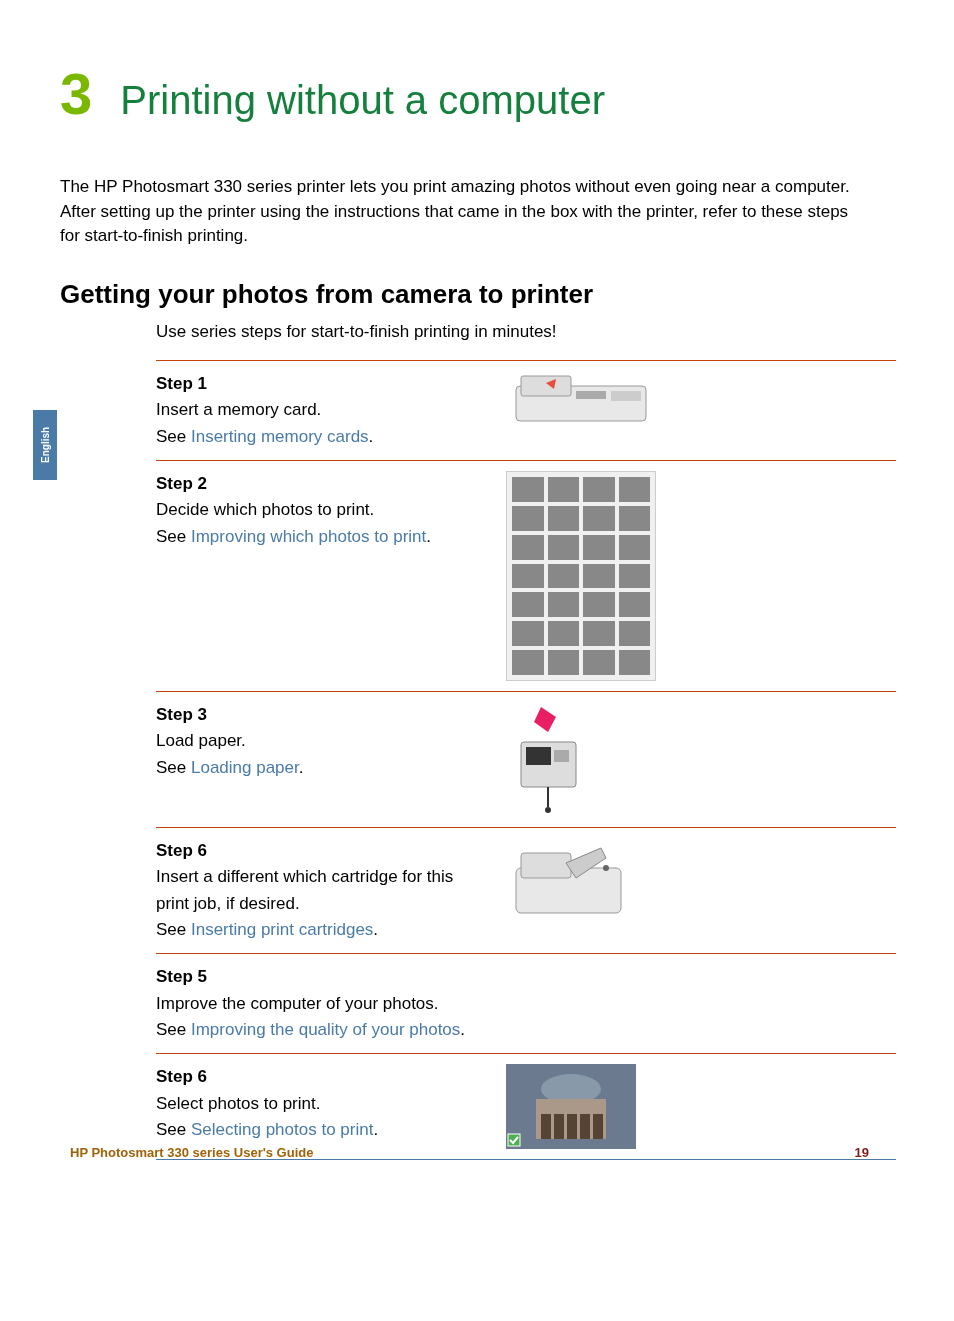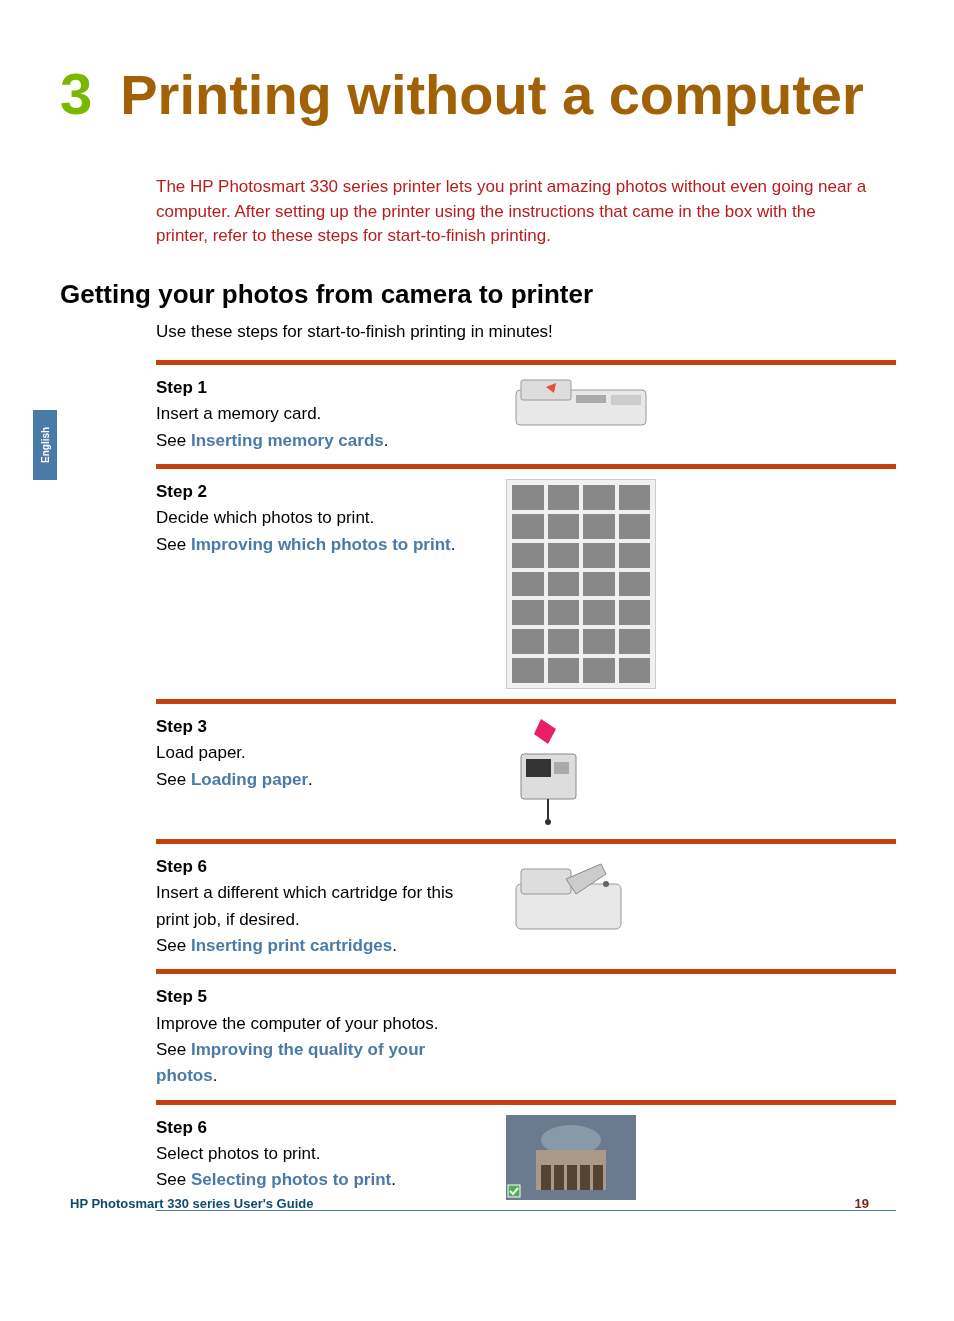--- a/index.html
+++ b/index.html
@@ -40,70 +40,68 @@
       margin-bottom: 48px;
       margin-left: 0;
     }
     .chapter-number {
       font-size: 58px;
       font-weight: bold;
       color: #7ab800;
       margin-right: 28px;
     }
     .chapter-title {
-      font-size: 56px;
-      font-weight: bold;
-      color: #a16207;
+      font-size: 40px;
+      font-weight: normal;
+      color: #15803d;
     }
     .intro-text {
-      margin-left: 96px;
       font-size: 17px;
       line-height: 1.45;
-      color: #b91c1c;
+      color: #000000;
       margin-bottom: 30px;
     }
     .section-title {
       font-size: 26px;
       font-weight: bold;
       color: #000;
       margin-bottom: 12px;
     }
     .section-intro {
       margin-left: 96px;
       font-size: 17px;
       color: #000;
       margin-bottom: 18px;
     }
     .steps-table {
       margin-left: 96px;
       width: 740px;
     }
     .step-row {
       display: flex;
-      border-top: 5px solid #c2410c;
+      border-top: 1px solid #c2410c;
       padding: 10px 0;
     }
     .step-row:last-child {
       border-bottom: 1px solid #4a7ba8;
     }
     .step-text {
       flex: 0 0 340px;
       padding-right: 20px;
       font-size: 17px;
       line-height: 1.55;
     }
     .step-label {
       font-weight: bold;
     }
     .step-desc {
       color: #000;
     }
     .link-text {
       color: #4a7ba8;
-      font-weight: bold;
     }
     .step-img {
       flex: 1;
       display: flex;
       align-items: flex-start;
       padding-left: 10px;
     }
     .img-placeholder {
       background: #f0f0f0;
       border: 1px solid #ccc;
@@ -128,39 +126,39 @@
     .footer {
       position: absolute;
       bottom: 60px;
       left: 70px;
       right: 85px;
       display: flex;
       justify-content: space-between;
       font-size: 13px;
       font-weight: bold;
     }
-    .footer-left { color: #0c4a6e; }
+    .footer-left { color: #a16207; }
     .footer-right { color: #7f1d1d; }
     .printer-svg { width: 150px; height: 55px; }
   </style>
 </head>
 <body>
 
 <div class="page">
   <div class="side-tab">English</div>
 
   <div class="chapter-header">
     <div class="chapter-number">3</div>
     <div class="chapter-title">Printing without a computer</div>
   </div>
 
   <div class="intro-text">The HP Photosmart 330 series printer lets you print amazing photos without even going near a computer. After setting up the printer using the instructions that came in the box with the printer, refer to these steps for start-to-finish printing.</div>
 
   <div class="section-title">Getting your photos from camera to printer</div>
-  <div class="section-intro">Use these steps for start-to-finish printing in minutes!</div>
+  <div class="section-intro">Use series steps for start-to-finish printing in minutes!</div>
 
   <div class="steps-table">
 
     <div class="step-row">
       <div class="step-text">
         <div class="step-label">Step 1</div>
         <div class="step-desc">Insert a memory card.</div>
         <div>
           <span>See </span><span class="link-text">Inserting memory cards</span><span>.</span>
         </div>

